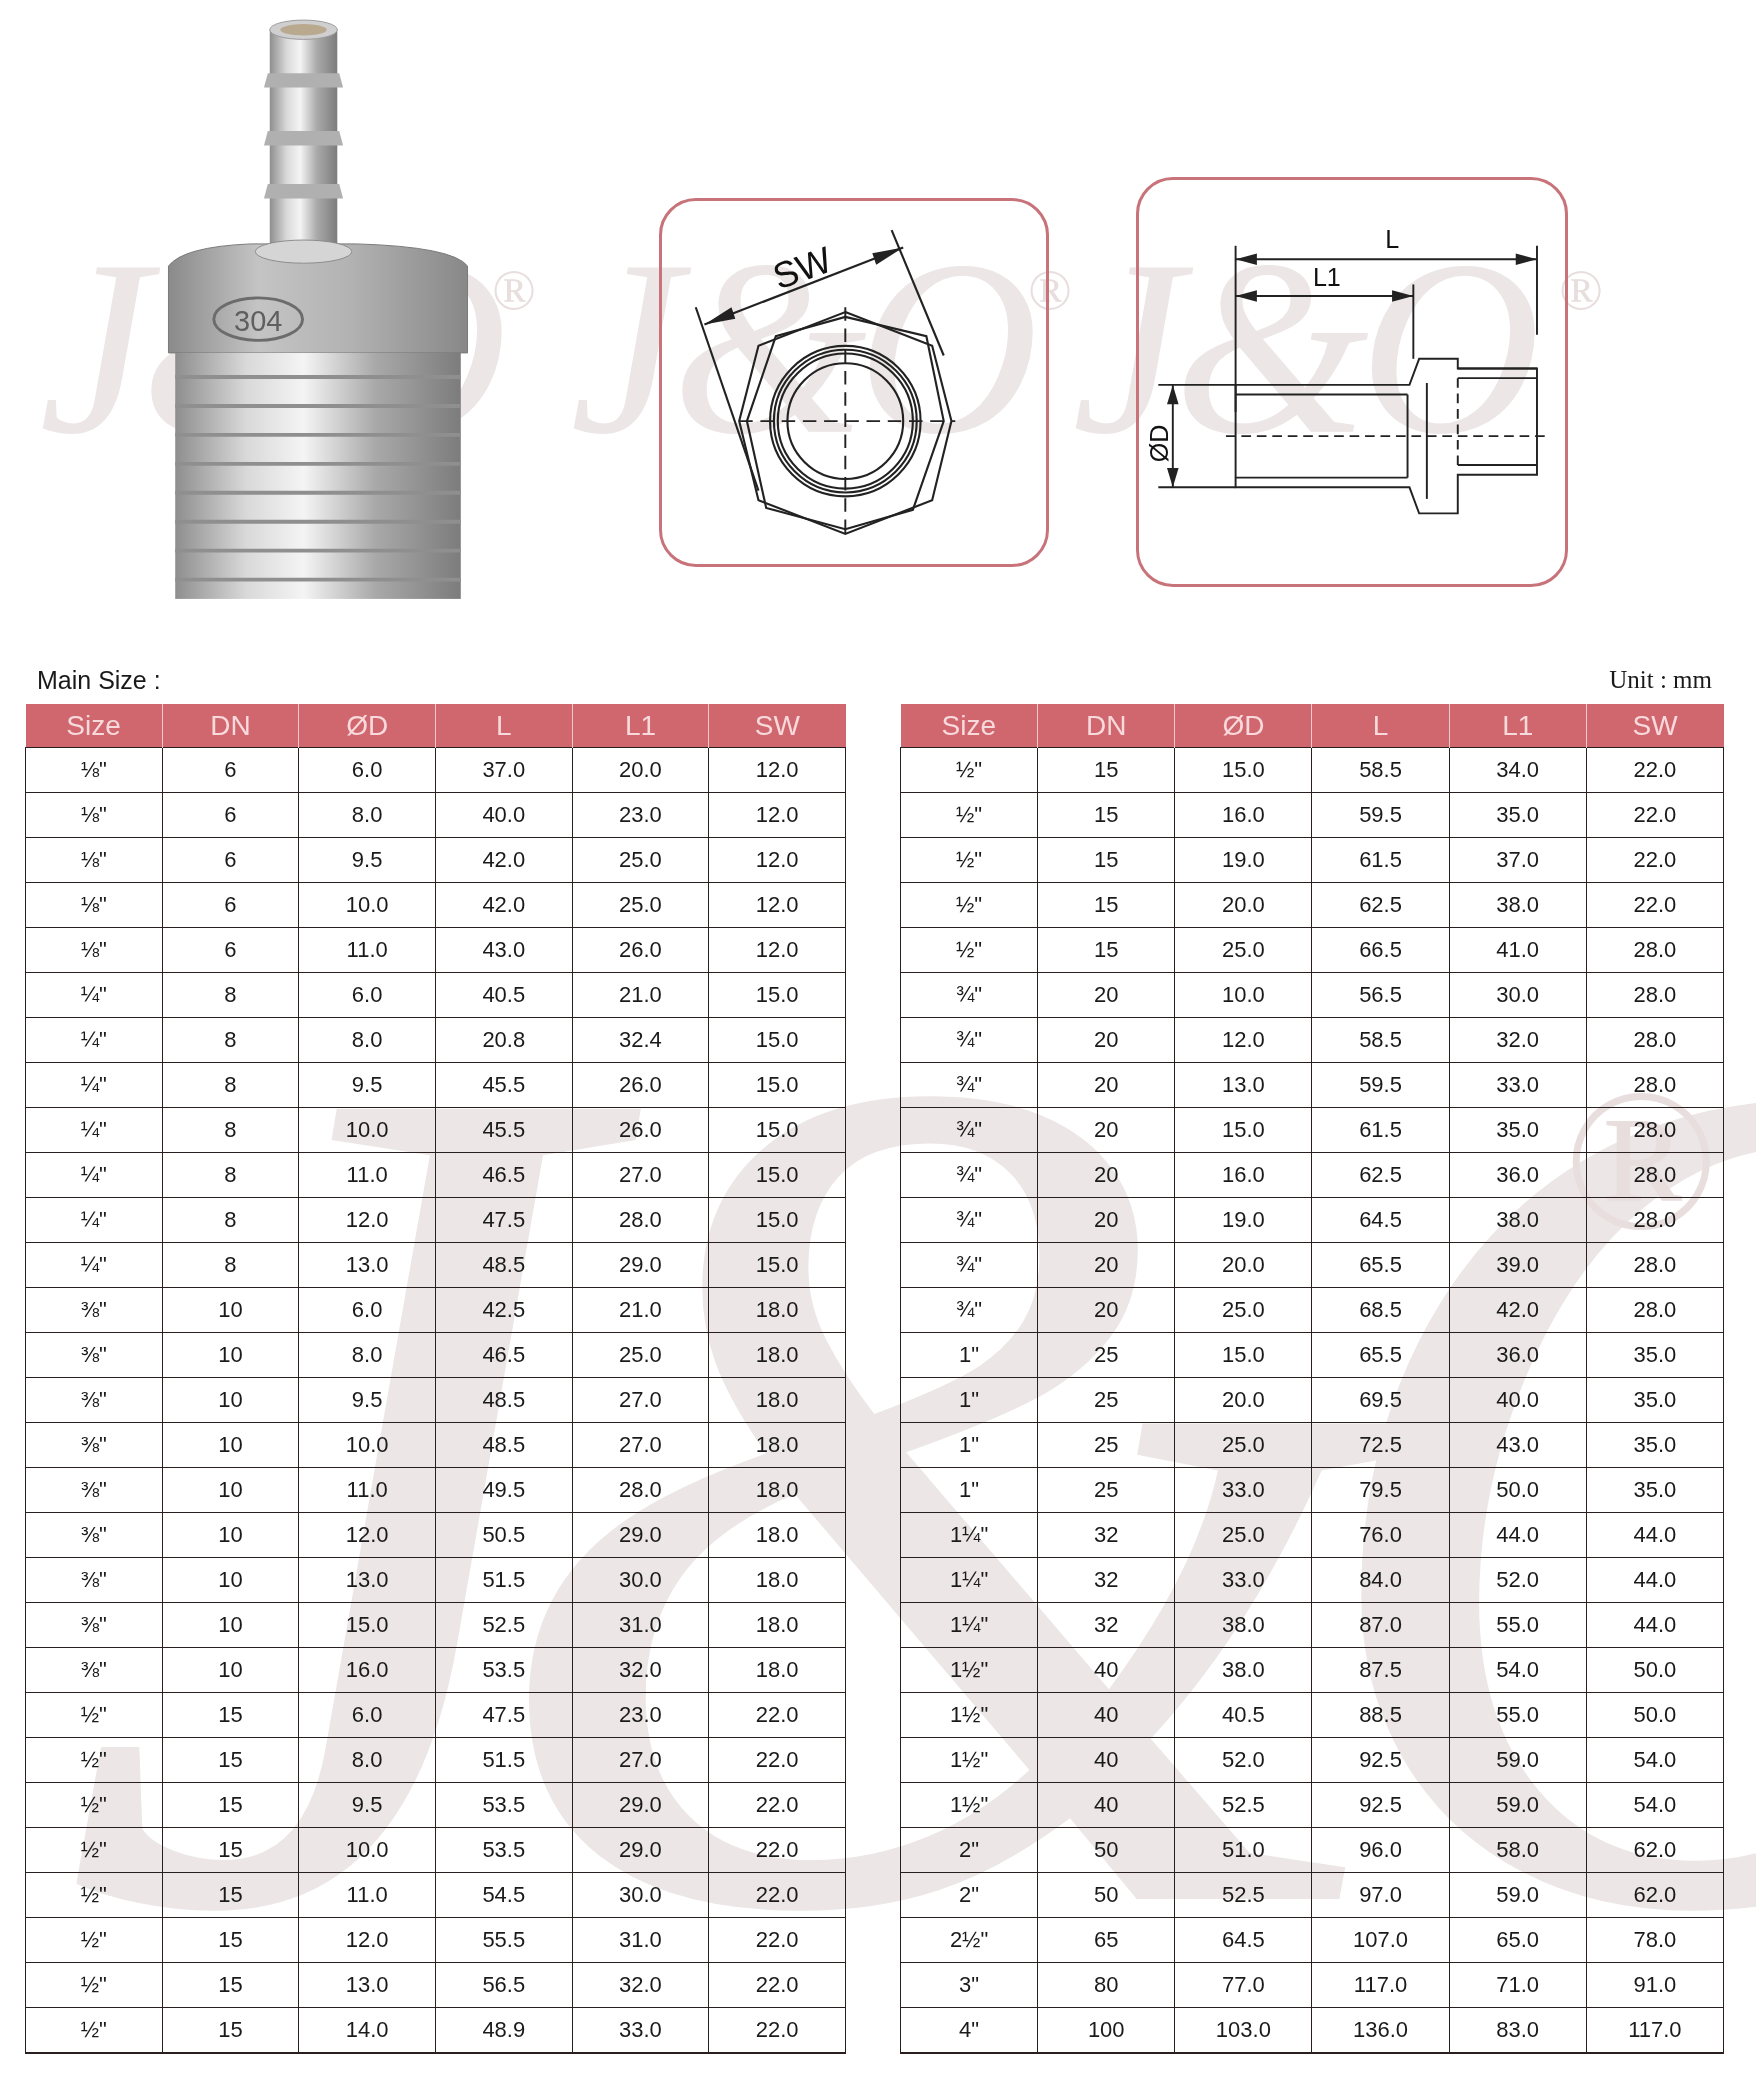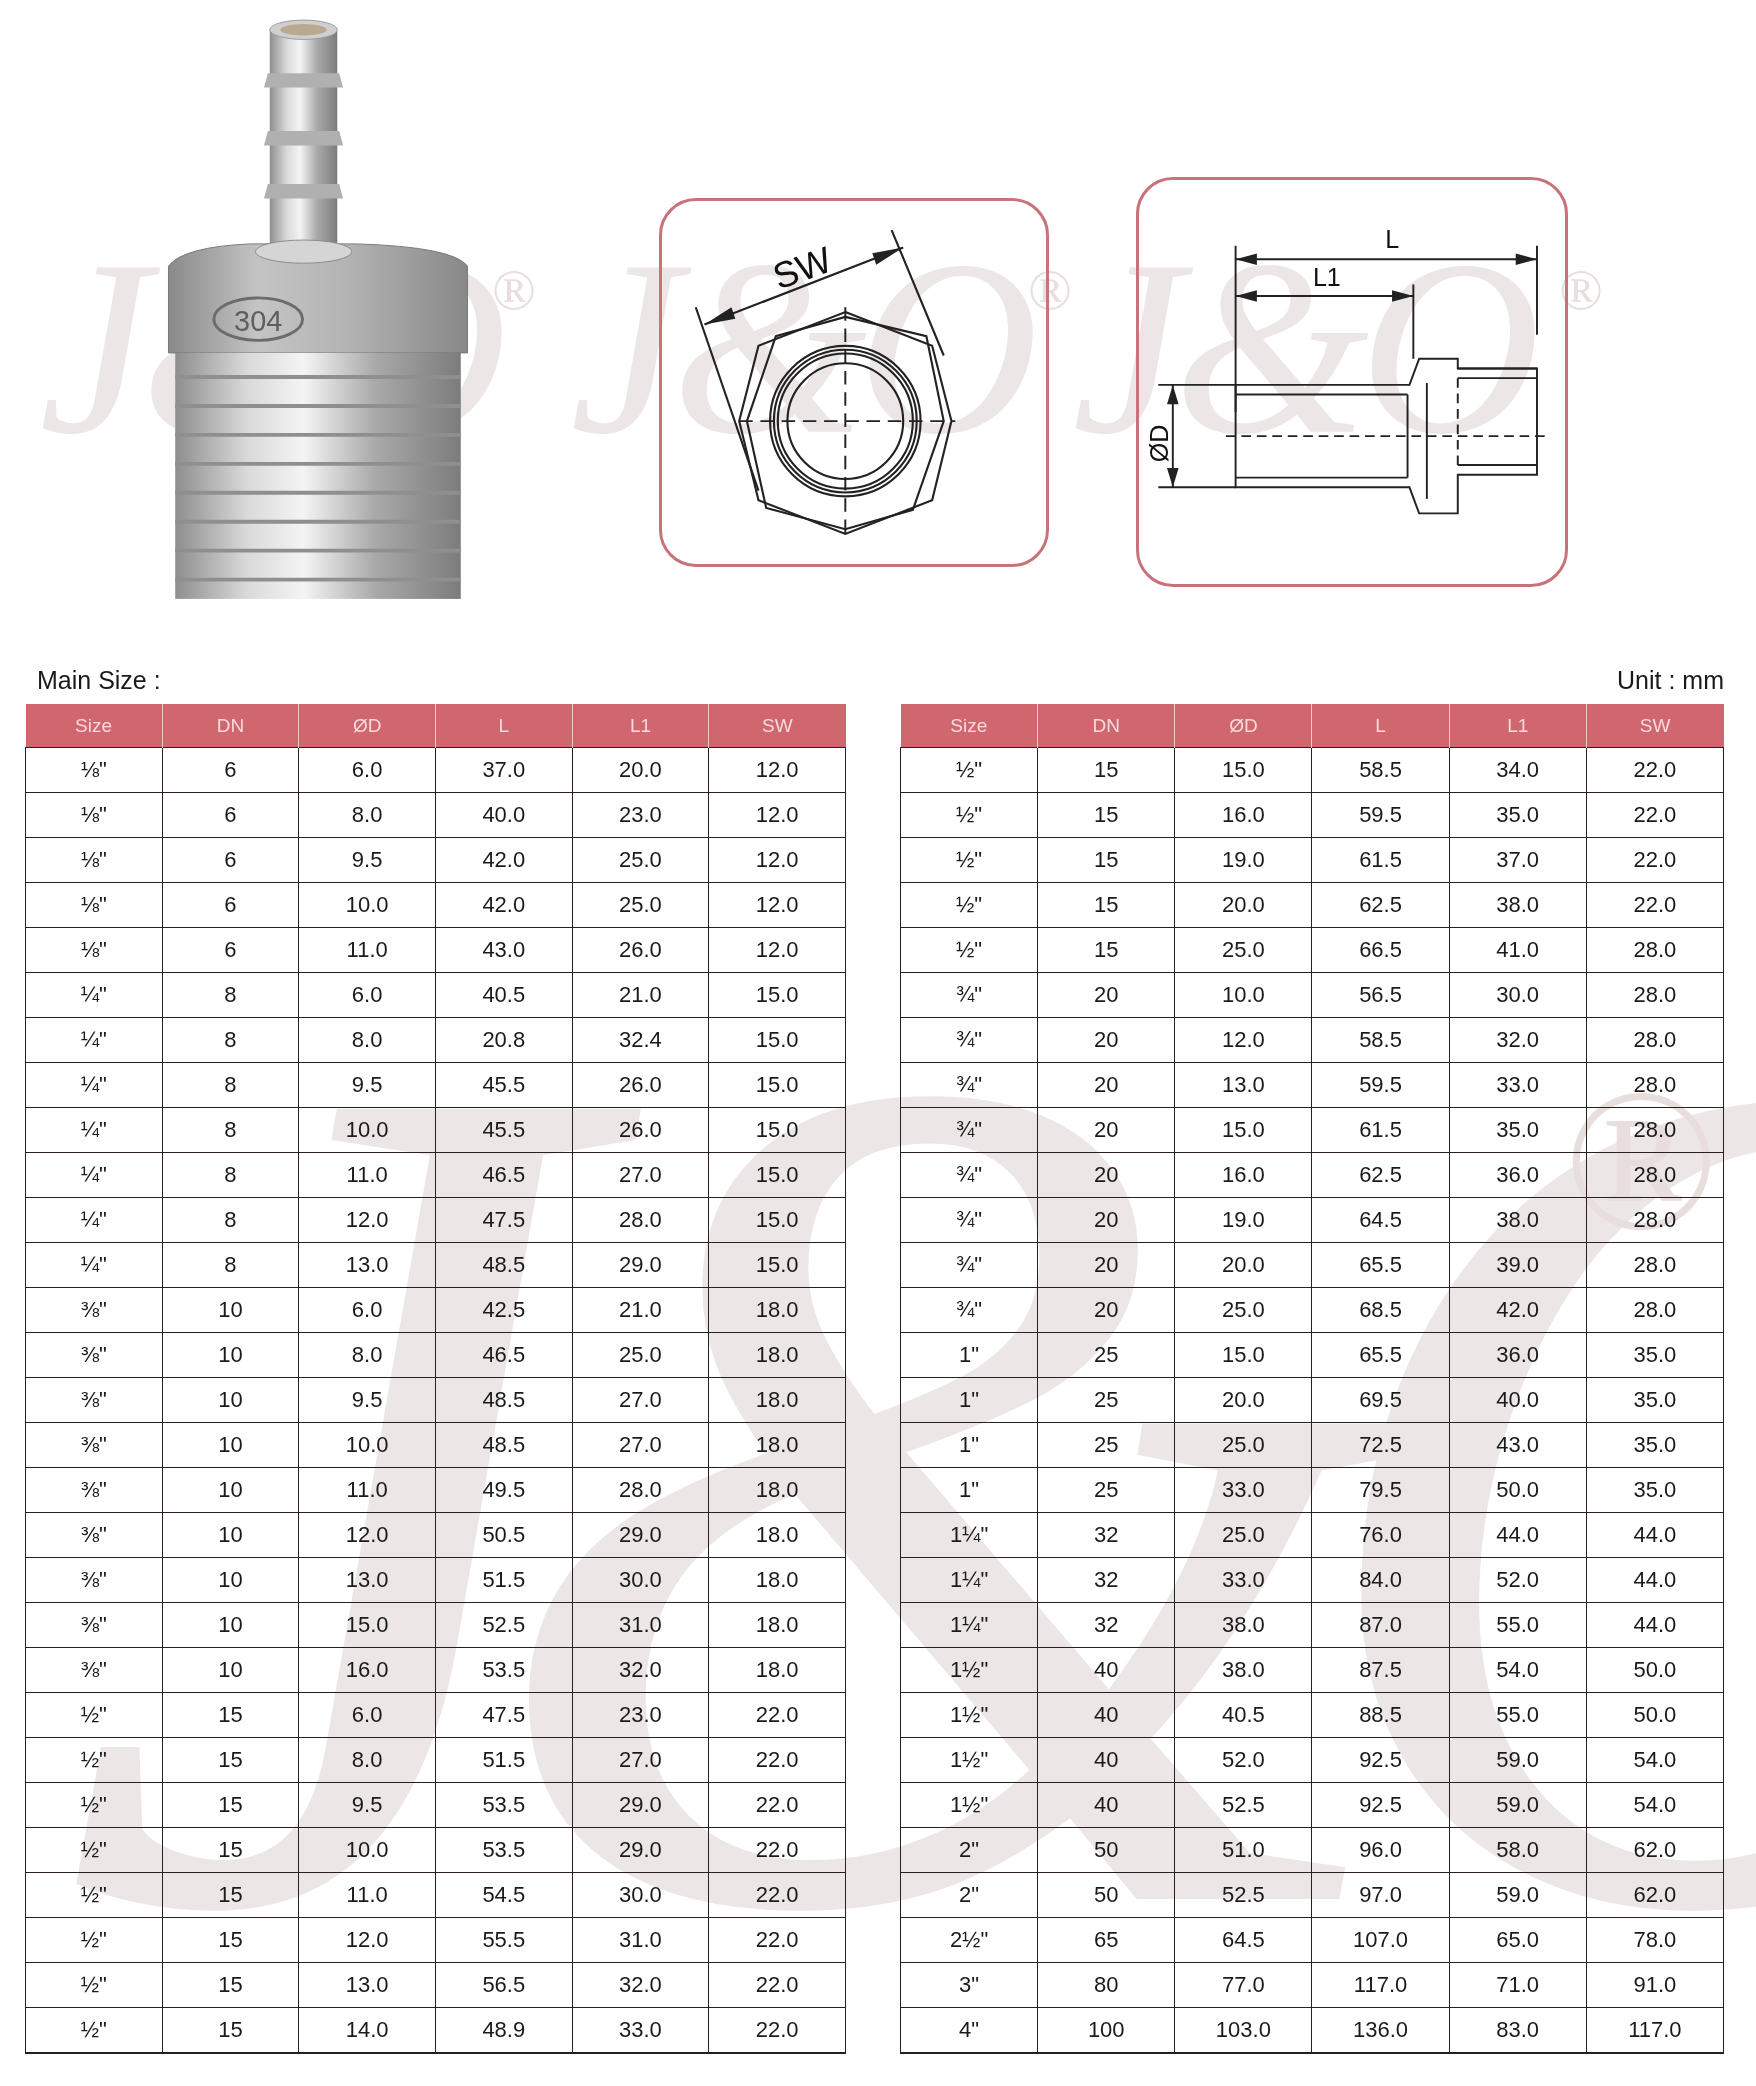--- a/index.html
+++ b/index.html
@@ -21,30 +21,30 @@
 
   .diagram-box {
     position: absolute; border: 3.9px solid #c8727a; border-radius: 37px; background: transparent; z-index: 2;
   }
   .front-view { left: 659px; top: 198px; width: 384px; height: 363px; }
   .side-view { left: 1136px; top: 177px; width: 426px; height: 404px; }
   .diagram-box svg { position: absolute; left: 0; top: 0; }
 
   .caption { position: absolute; top: 666px; font-size: 25px; z-index: 3; }
   .caption-left { left: 37px; }
-  .caption-right { right: 32px; }
+  .caption-right { right: 44px; font-family: Liberation Serif, serif; }
 
   table.spec {
     position: absolute; top: 704px; border-collapse: collapse; z-index: 3; table-layout: fixed;
     background: transparent;
   }
   table.spec.left { left: 25px; width: 821px; }
   table.spec.right { left: 900px; width: 824px; }
   table.spec th {
-    background: #d0676e; color: #f8dadd; font-weight: normal; font-size: 19px; height: 43px;
+    background: #d0676e; color: #f8dadd; font-weight: normal; font-size: 28px; height: 43px;
     border-left: 1.9px solid #f3c9cd; text-align: center; padding: 0;
   }
   table.spec th:first-child { border-left: none; }
   table.spec td {
     border: 1.9px solid #2a1f1f; height: 44px; text-align: center; font-size: 22px; padding: 0;
     background: rgba(255,255,255,0.0);
   }
   table.spec tbody tr:last-child td { border-bottom-width: 2.9px; }
 </style>
 </head>

